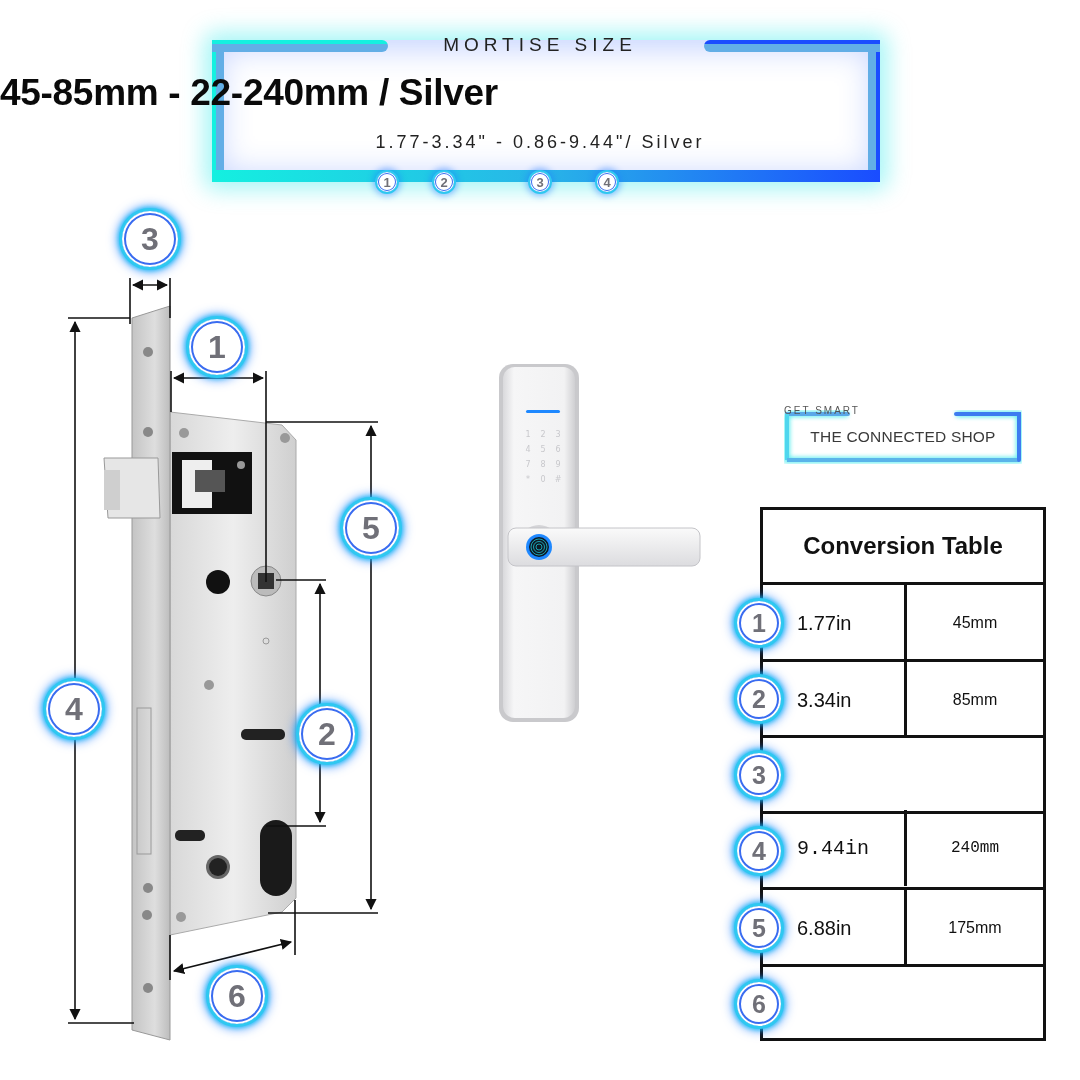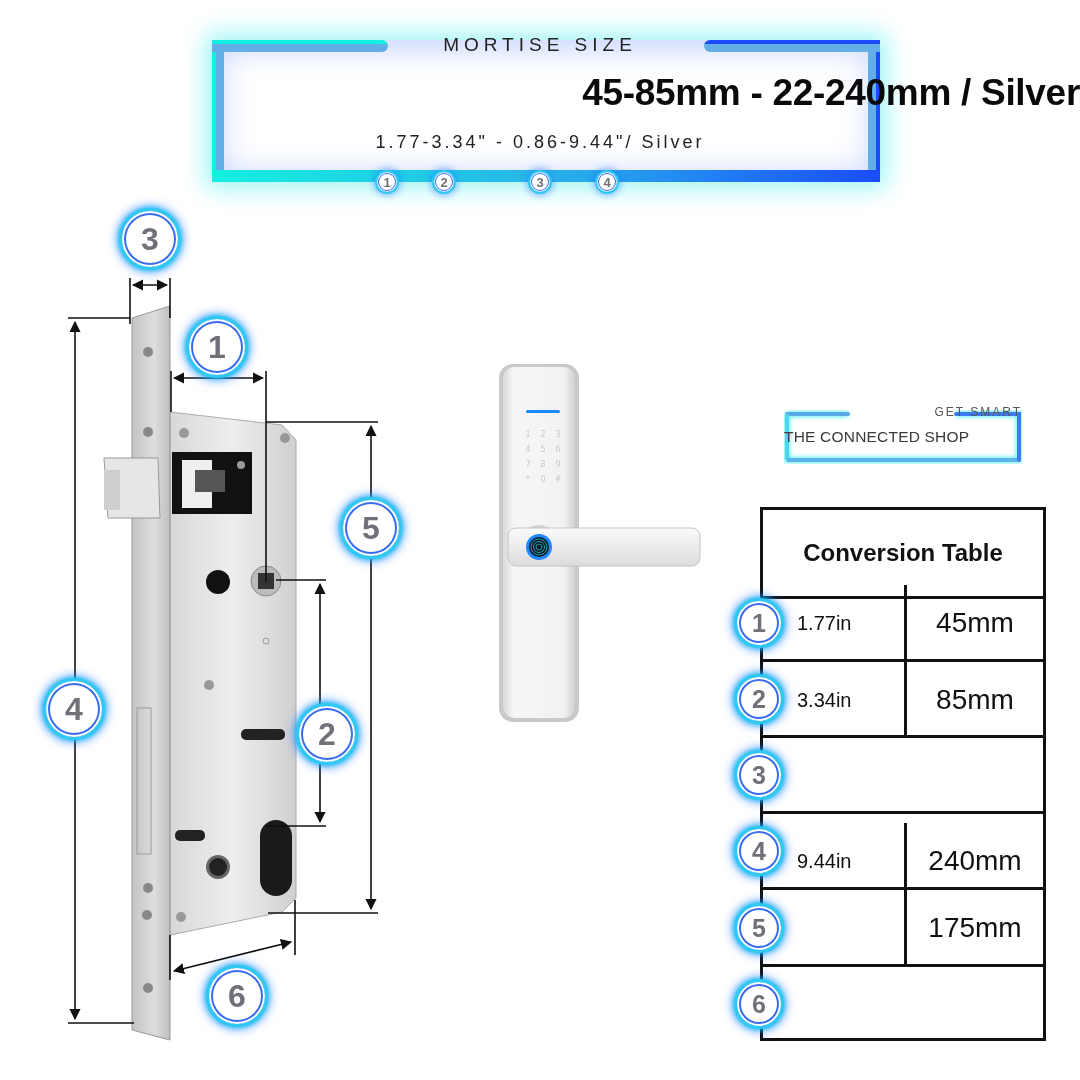--- a/index.html
+++ b/index.html
@@ -9,51 +9,51 @@
   .hdr-glow { position:absolute; left:212px; top:40px; width:668px; height:142px; border-radius:4px;
     box-shadow: 0 0 22px 8px rgba(0,230,230,0.35), 0 0 30px 10px rgba(40,90,255,0.25) inset; }
   .hdr-frame { position:absolute; left:212px; top:40px; width:668px; height:142px; box-sizing:border-box; }
   .hdr-frame .seg { position:absolute; background:#62aee6; }
   .hdr-frame .edge-l { left:0; top:0; width:12px; height:142px; background:linear-gradient(90deg,#14f0e0 0 4px,#62aee6 4px); }
   .hdr-frame .edge-tl { left:0; top:0; width:176px; height:12px; border-radius:0 6px 6px 0; background:linear-gradient(180deg,#14f0e0 0 4px,#62aee6 4px); }
   .hdr-frame .edge-tr { right:0; top:0; width:176px; height:12px; border-radius:6px 0 0 6px; background:linear-gradient(180deg,#1a4cff 0 4px,#62aee6 4px); }
   .hdr-frame .edge-r { right:0; top:0; width:12px; height:142px; background:linear-gradient(270deg,#1a4cff 0 4px,#62aee6 4px); }
   .hdr-frame .edge-b { left:0; bottom:0; width:668px; height:12px; background:linear-gradient(90deg,#14f0e0,#28b4e8 50%,#1a4cff); }
   .hdr-kicker { position:absolute; left:0; width:1080px; top:34px; text-align:center; font-size:19px; letter-spacing:5px; color:#222; }
-  .hdr-title { position:absolute; left:0; width:1080px; top:72px; text-align:right; font-size:37px; font-weight:bold; color:#0a0a0a; letter-spacing:-0.3px; }
+  .hdr-title { position:absolute; left:0; width:1080px; top:72px; text-align:left; font-size:37px; font-weight:bold; color:#0a0a0a; letter-spacing:-0.3px; }
   .hdr-sub { position:absolute; left:0; width:1080px; top:132px; text-align:center; font-size:18px; letter-spacing:3px; color:#222; }
 
   
   .badge { position:absolute; border-radius:50%; background:#fff; box-sizing:border-box;
     display:flex; align-items:center; justify-content:center; color:#707078; font-weight:bold;
     border:3px solid #2ec8f0;
     box-shadow: 0 0 0 2px #ffffff inset, 0 0 0 4px #3a6cf0 inset, 0 0 10px 3px rgba(30,120,255,0.55), 0 0 4px 1px rgba(0,230,240,0.8); }
   .badge.sm { width:24px; height:24px; font-size:13px; border-width:2px;
     box-shadow: 0 0 0 1px #ffffff inset, 0 0 0 2px #3a6cf0 inset, 0 0 6px 2px rgba(30,120,255,0.45); }
   .badge.lg { width:62px; height:62px; font-size:32px; }
   .badge.md { width:50px; height:50px; font-size:25px; }
 
   
   .drawing { position:absolute; left:0; top:190px; width:440px; height:870px; }
 
   
   .lock { position:absolute; left:498px; top:362px; width:205px; height:362px; }
 
   
   .logo { position:absolute; left:784px; top:410px; width:238px; height:54px; }
-  .logo-kicker { position:absolute; left:784px; top:405px; width:238px; text-align:right; font-size:12px; letter-spacing:2px; color:#555; background:transparent; }
-  .logo-name { position:absolute; left:784px; top:428px; width:238px; text-align:left; font-size:15.5px; letter-spacing:0.2px; color:#3a3a3a; }
+  .logo-kicker { position:absolute; left:784px; top:405px; width:238px; text-align:left; font-size:10px; letter-spacing:2px; color:#555; background:transparent; }
+  .logo-name { position:absolute; left:784px; top:428px; width:238px; text-align:center; font-size:15.5px; letter-spacing:0.2px; color:#3a3a3a; }
 
   
   .ctable { position:absolute; left:760px; top:507px; width:286px; height:534px; border:3px solid #111; box-sizing:border-box; }
-  .ctable .head { position:absolute; left:0; top:0; width:100%; height:89px; display:flex; align-items:center; justify-content:center;
+  .ctable .head { position:absolute; left:0; top:0; width:100%; height:75px; display:flex; align-items:center; justify-content:center;
     font-size:24px; font-weight:bold; border-bottom:3px solid #111; box-sizing:border-box; }
   .ctable .row { position:absolute; left:0; width:100%; height:76px; box-sizing:border-box; }
   .ctable .cell-in { position:absolute; left:0; top:0; width:141px; height:100%; display:flex; align-items:center; padding-left:34px; box-sizing:border-box; font-size:20px; }
-  .ctable .cell-mm { position:absolute; left:141px; top:0; right:0; height:100%; display:flex; align-items:center; justify-content:center; font-size:28px; border-left:3px solid #111; box-sizing:border-box; }
+  .ctable .cell-mm { position:absolute; left:141px; top:0; right:0; height:100%; display:flex; align-items:center; justify-content:center; font-size:16px; border-left:3px solid #111; box-sizing:border-box; }
   .ctable .hline { position:absolute; left:0; width:100%; height:3px; background:#111; }
 </style>
 </head>
 <body>
 
 <div class="hdr-glow"></div>
 <div class="hdr-frame">
   <div class="seg edge-l"></div>
   <div class="seg edge-r"></div>
   <div class="seg edge-b"></div>
@@ -231,27 +231,28 @@
   <div class="row" style="top:152px;">
     <div class="cell-in">3.34in</div>
     <div class="cell-mm">85mm</div>
   </div>
   <div class="hline" style="top:225px;"></div>
 
   <div class="row" style="top:228px;">
   </div>
   <div class="hline" style="top:301px;"></div>
 
-  <div class="row" style="top:313px;">
+  <div class="row" style="top:300px;font-family:Liberation Mono, monospace;">
     <div class="cell-in">9.44in</div>
     <div class="cell-mm">240mm</div>
   </div>
   <div class="hline" style="top:377px;"></div>
 
   <div class="row" style="top:380px;">
+    <div class="cell-in">6.88in</div>
     <div class="cell-mm">175mm</div>
   </div>
   <div class="hline" style="top:454px;"></div>
 
   <div class="row" style="top:457px;height:71px;">
   </div>
 </div>
 
 <div class="badge md" style="left:734px;top:598px;">1</div>
 <div class="badge md" style="left:734px;top:674px;">2</div>

